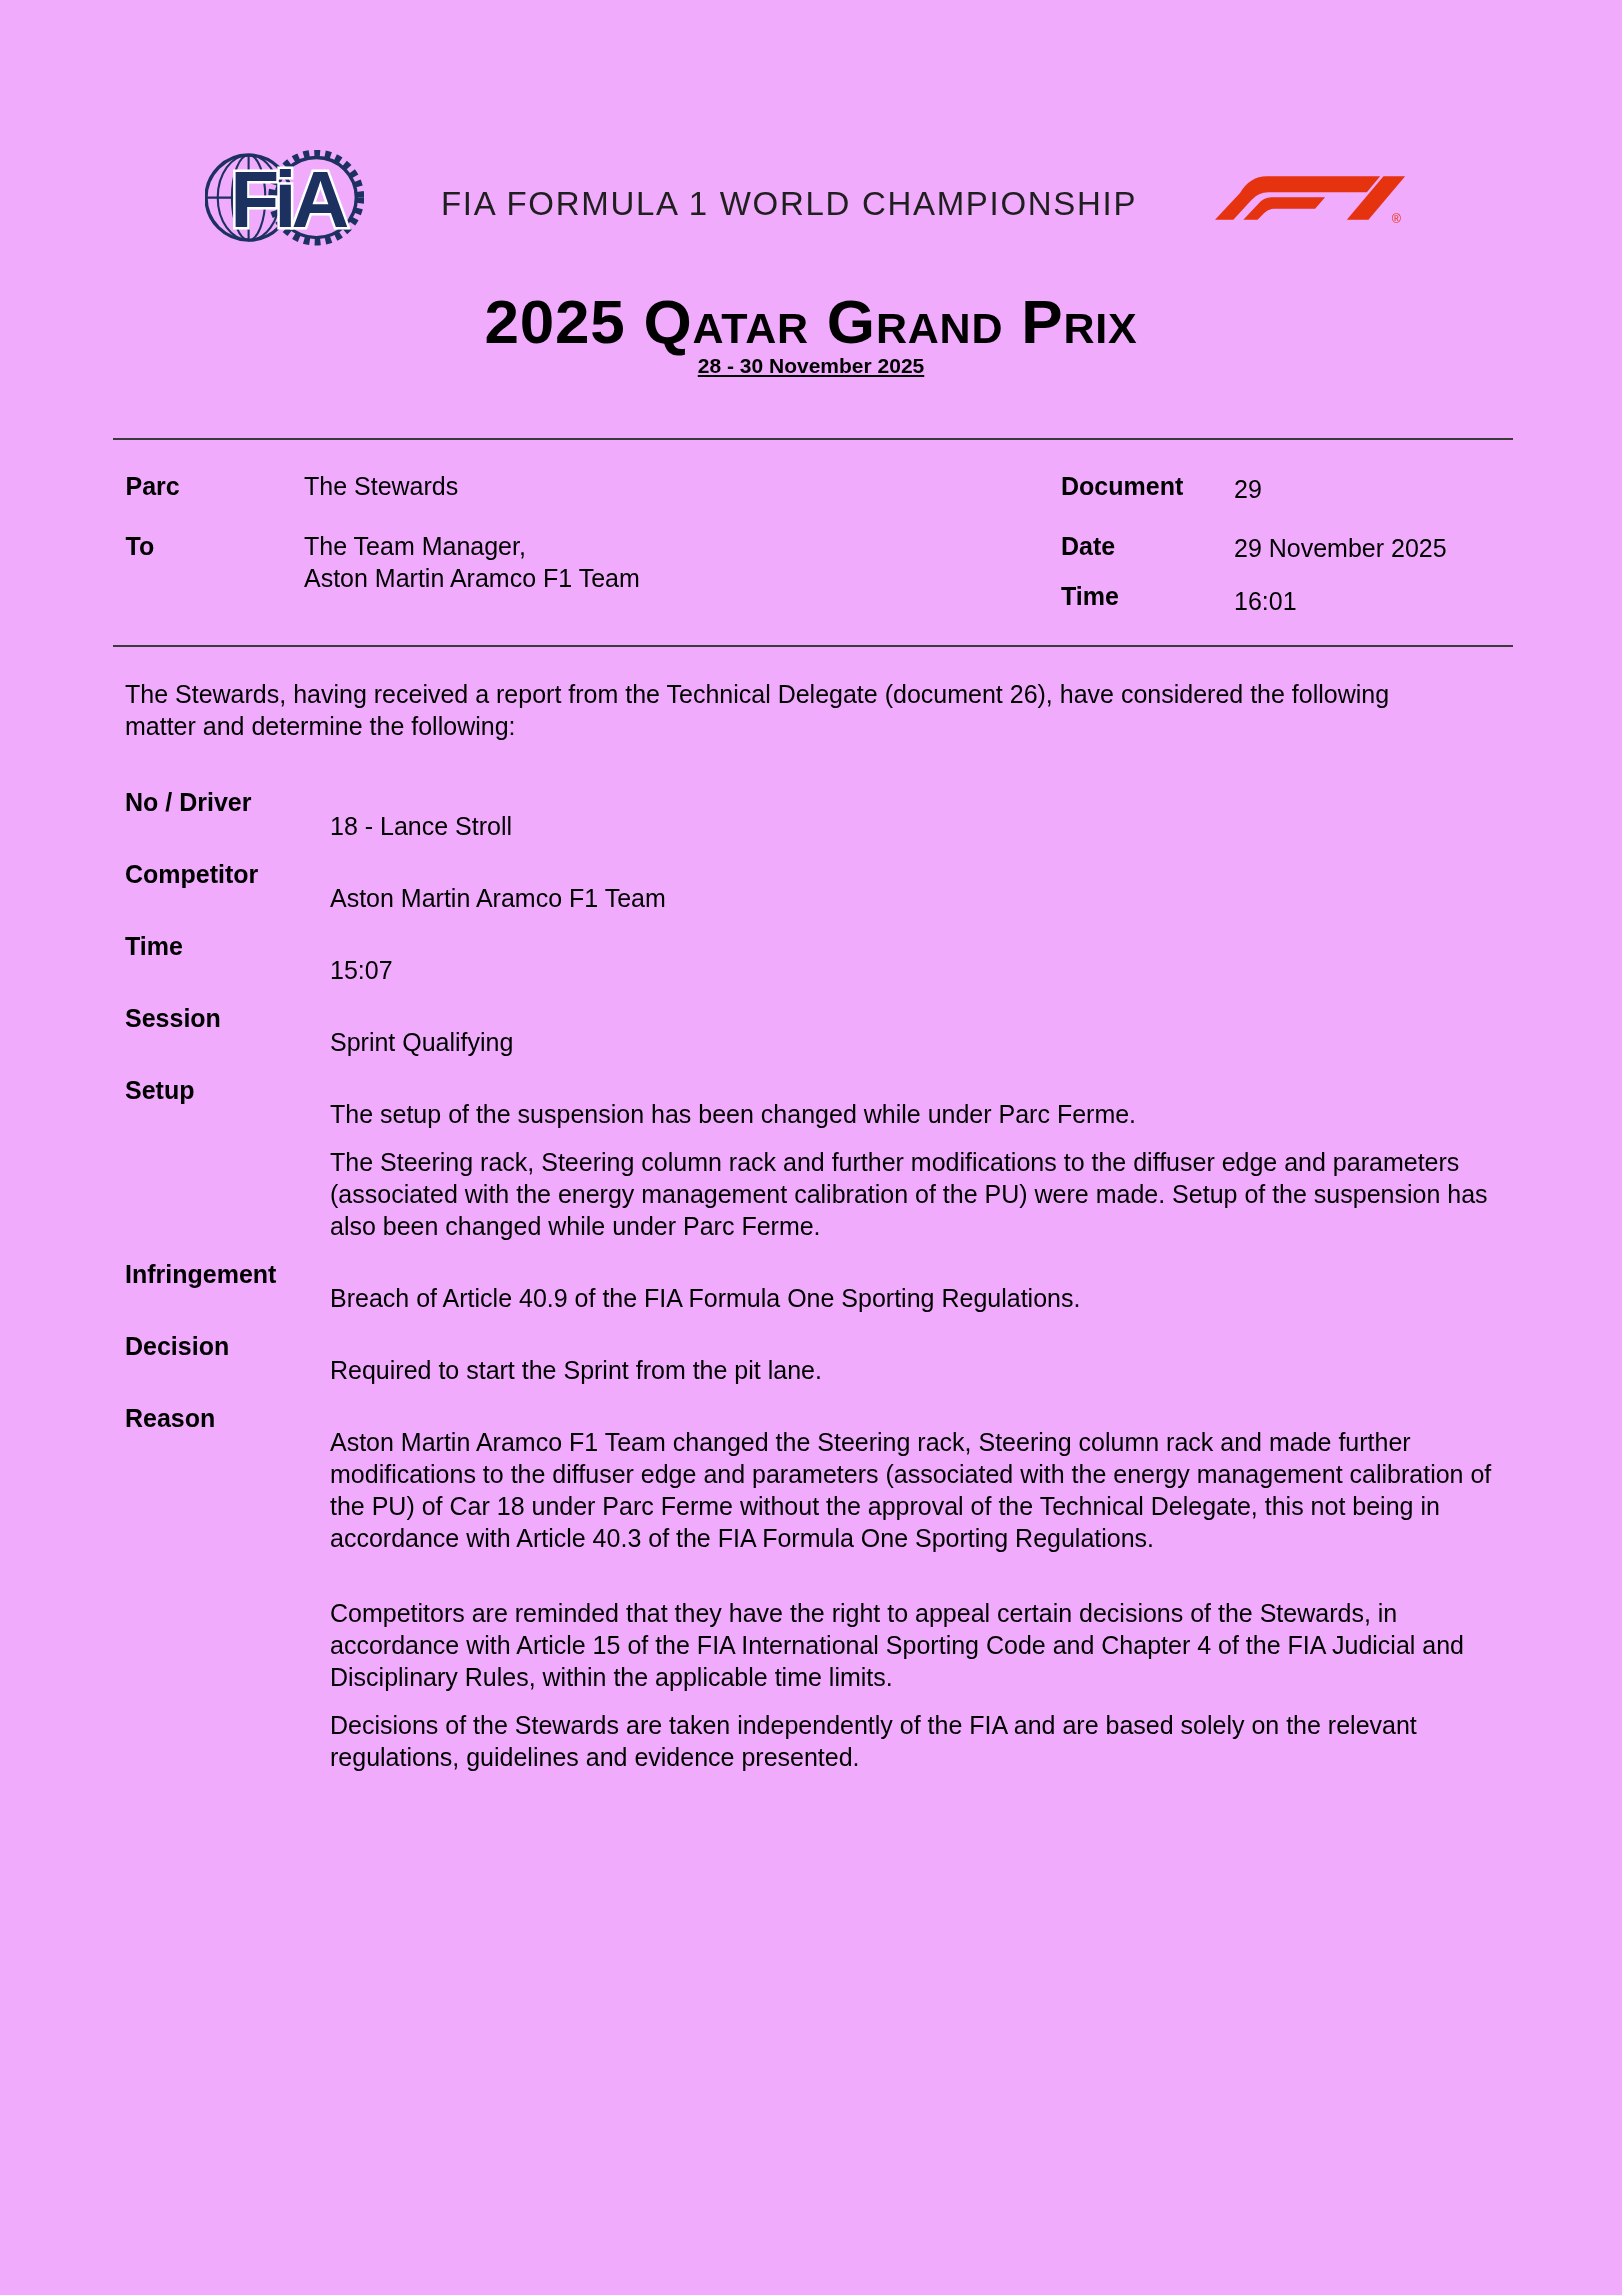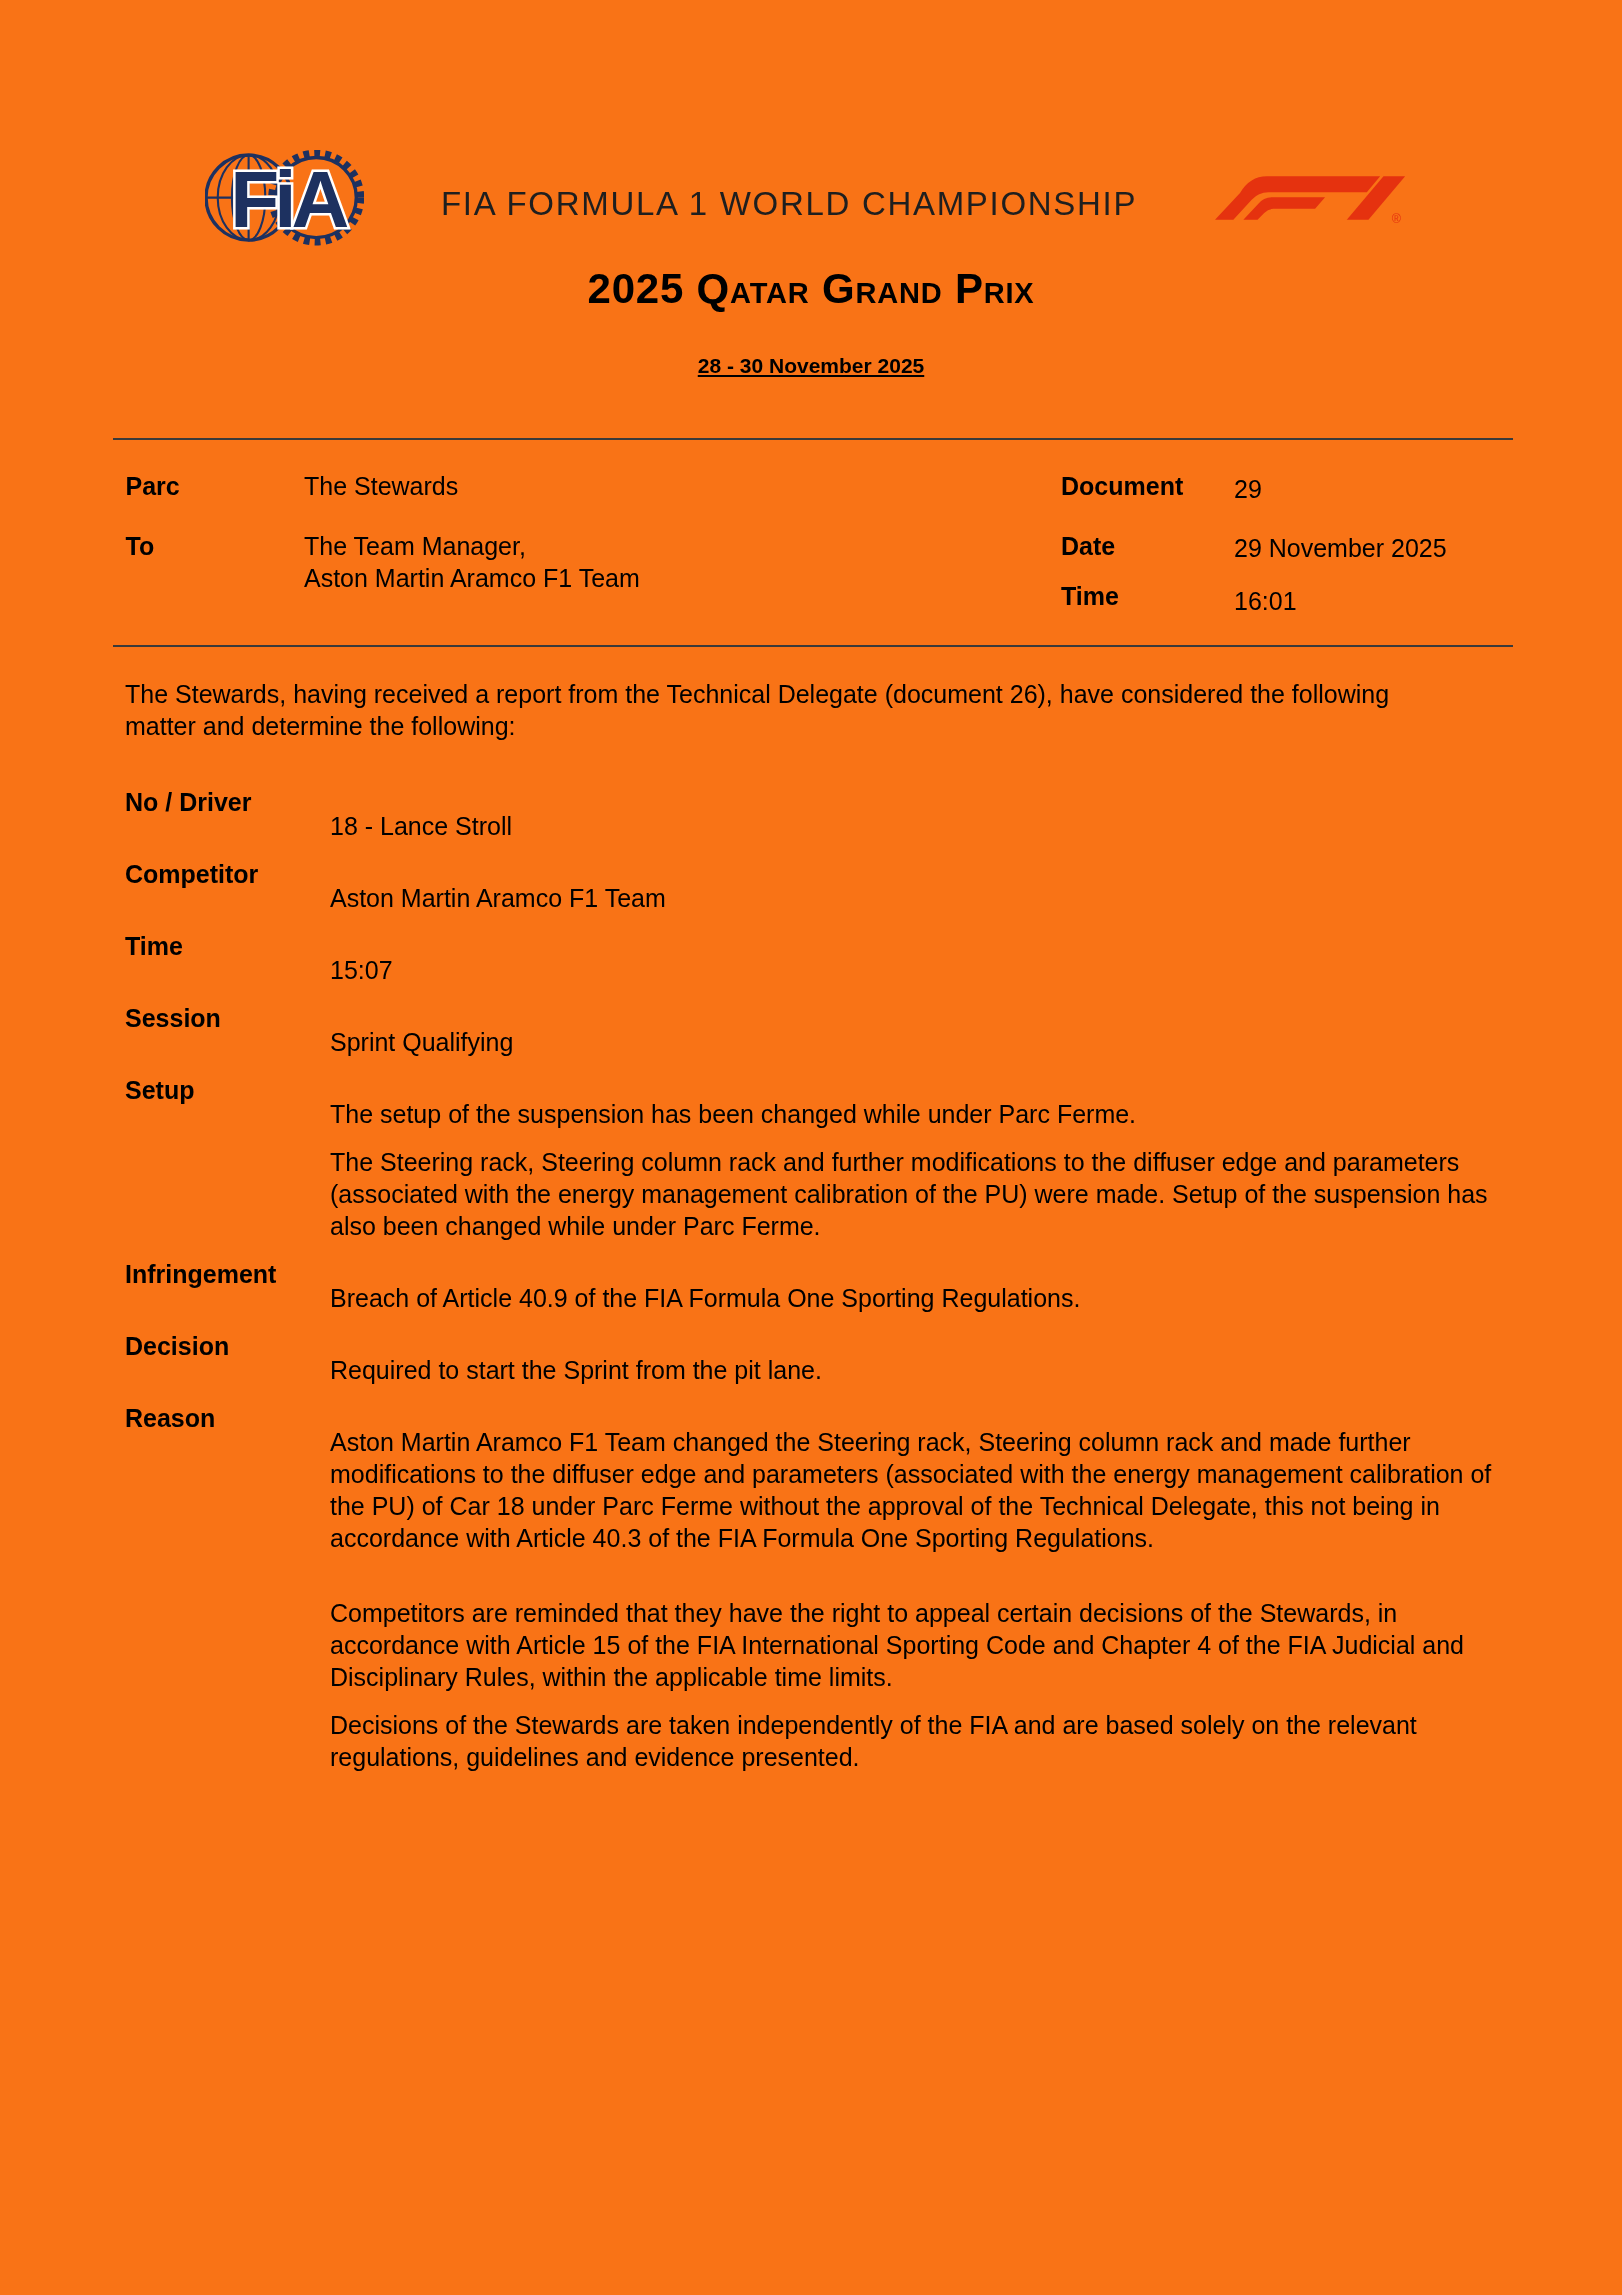--- a/index.html
+++ b/index.html
@@ -1,36 +1,36 @@
 <!DOCTYPE html>
 <html style="font-size:13.4px"><head>
 <meta charset="utf-8">
 <style>
   html,body { margin:0; padding:0; background:#ffffff; }
   .page {
     position:relative;
     width:1622px; height:2295px;
-    background:#f97316;
+    background:#f0abfc;
     font-family:"Liberation Sans", sans-serif;
     color:#000;
     overflow:hidden;
   }
   
   .fia-logo { position:absolute; left:205px; top:150px; width:159px; height:96px; }
   .championship {
     position:absolute; left:441px; top:185px;
     font-size:33px; font-weight:400; color:#1f1f1f;
     letter-spacing:1.7px; white-space:nowrap;
   }
   .f1-logo { position:absolute; left:1215px; top:172px; width:196px; height:52px; }
 
   
   .title {
-    position:absolute; left:0; top:265px; width:100%;
-    text-align:center; font-size:42px; font-weight:bold;
+    position:absolute; left:0; top:286px; width:100%;
+    text-align:center; font-size:62px; font-weight:bold;
     font-variant:small-caps; letter-spacing:0.8px; white-space:nowrap;
   }
   .subtitle {
     position:absolute; left:0; top:354px; width:100%;
     text-align:center; font-size:21px; font-weight:bold;text-decoration:underline;
   }
 
   
   .meta {
     position:absolute; left:113px; top:438px; width:1400px; height:205px;

